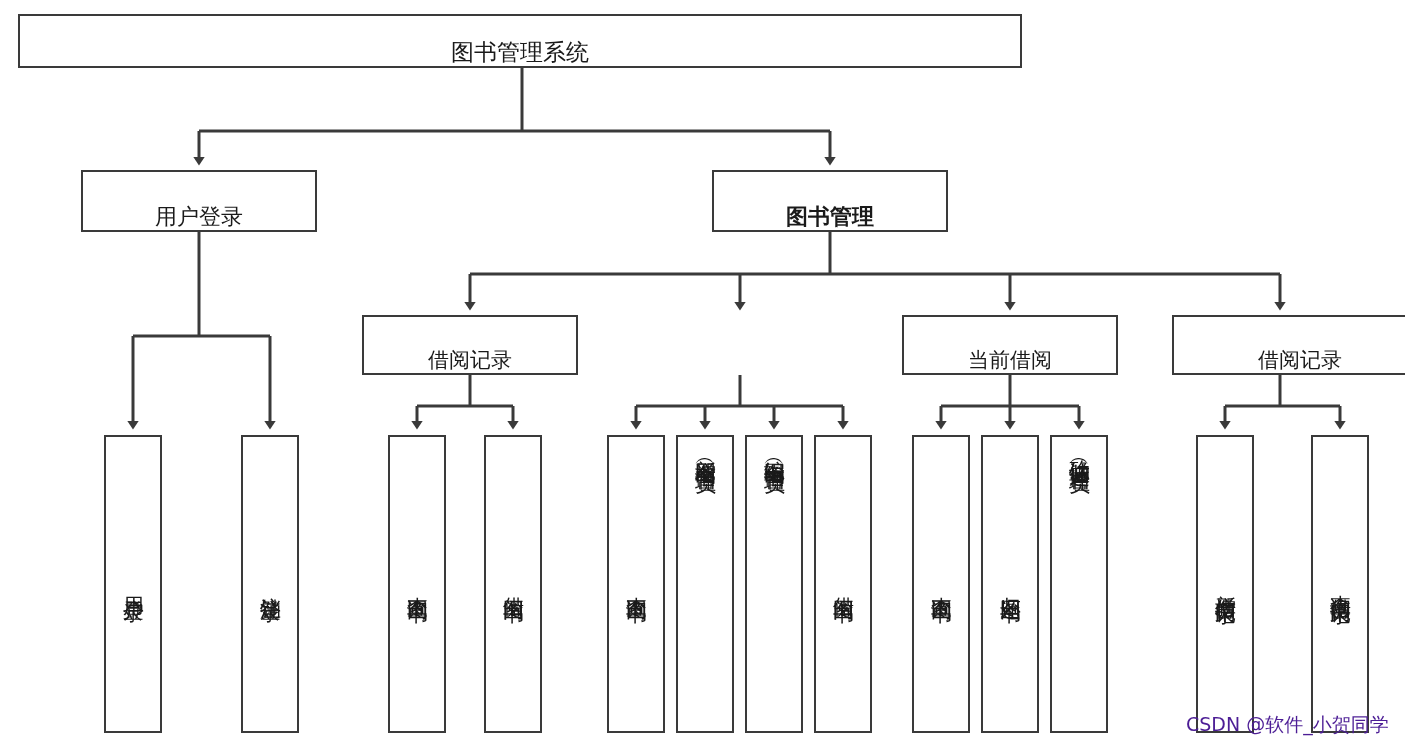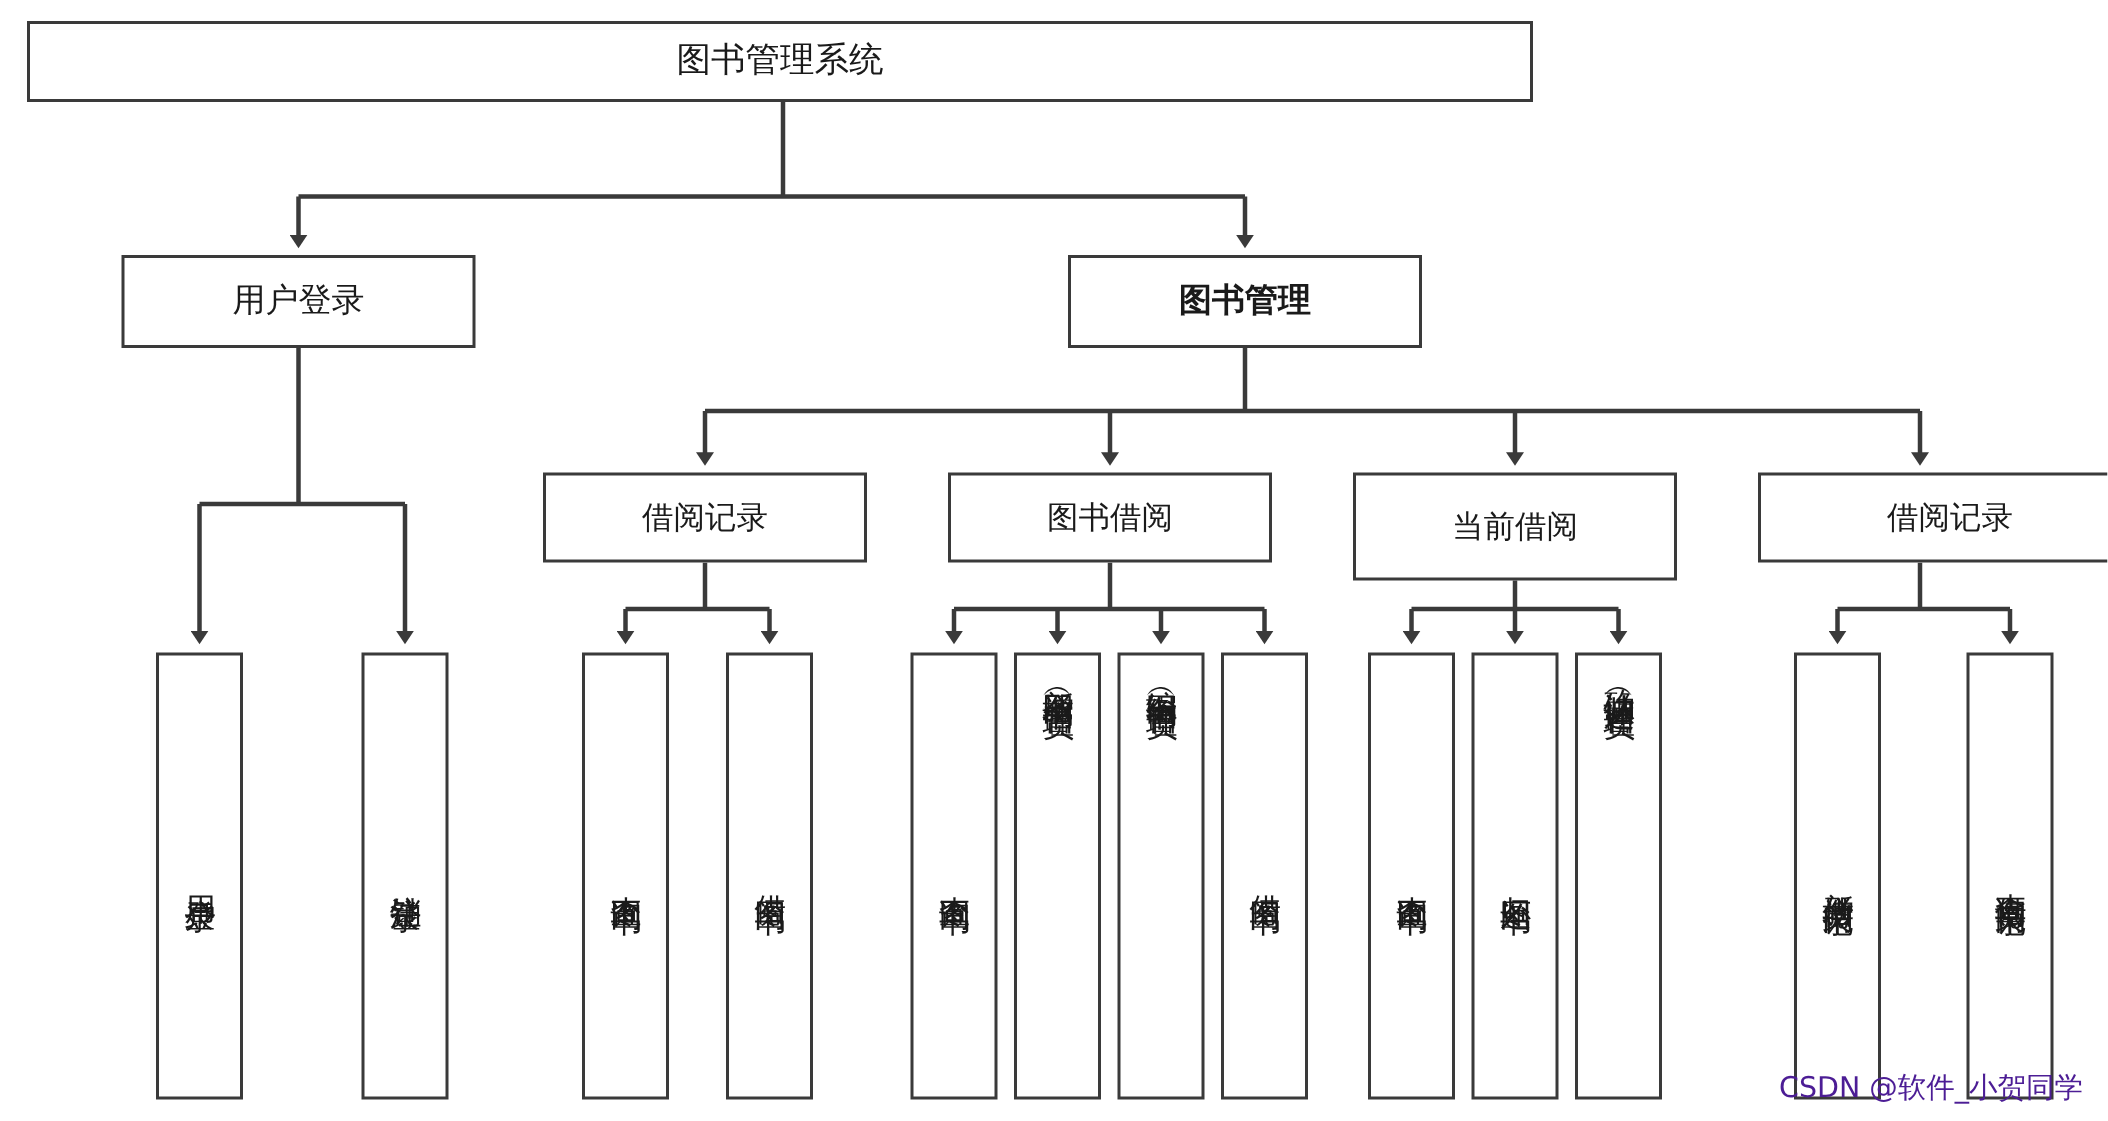--- a/index.html
+++ b/index.html
@@ -24,21 +24,21 @@
     width: 1405px;
     height: 747px;
     pointer-events: none;
   }
   .node {
     position: absolute;
     box-sizing: border-box;
     border: 2px solid #3a3a3a;
     background: #ffffff;
     display: flex;
-    align-items: center;
+    align-items: flex-end;
     justify-content: center;
     color: #1a1a1a;
   }
   .node .label {
     display: block;
     text-align: center;
     line-height: 1.18;
     white-space: nowrap;
   }
   .node.root {
@@ -138,25 +138,22 @@
   </div>
 
   <div class="node lvl2" style="left:712px; top:170px; width:236px; height:62px;font-weight:bold;">
     <span class="label">图书管理</span>
   </div>
 
   <div class="node lvl3" style="left:362px; top:315px; width:216px; height:60px;">
     <span class="label">借阅记录</span>
   </div>
 
-  <div class="node lvl3" style="left:632px; top:315px; width:216px; height:60px;">
-    <span class="label">图书借阅</span>
-  </div>
-
-  <div class="node lvl3" style="left:902px; top:315px; width:216px; height:72px;">
+
+  <div class="node lvl3" style="left:902px; top:315px; width:216px; height:60px;">
     <span class="label">当前借阅</span>
   </div>
 
   <div class="node lvl3" style="left:1172px; top:315px; width:256px; height:60px;">
     <span class="label">借阅记录</span>
   </div>
 
   <div class="node leaf short" style="left:104px; top:435px; width:58px; height:298px;">
     <span class="label">用户登录</span>
   </div>

